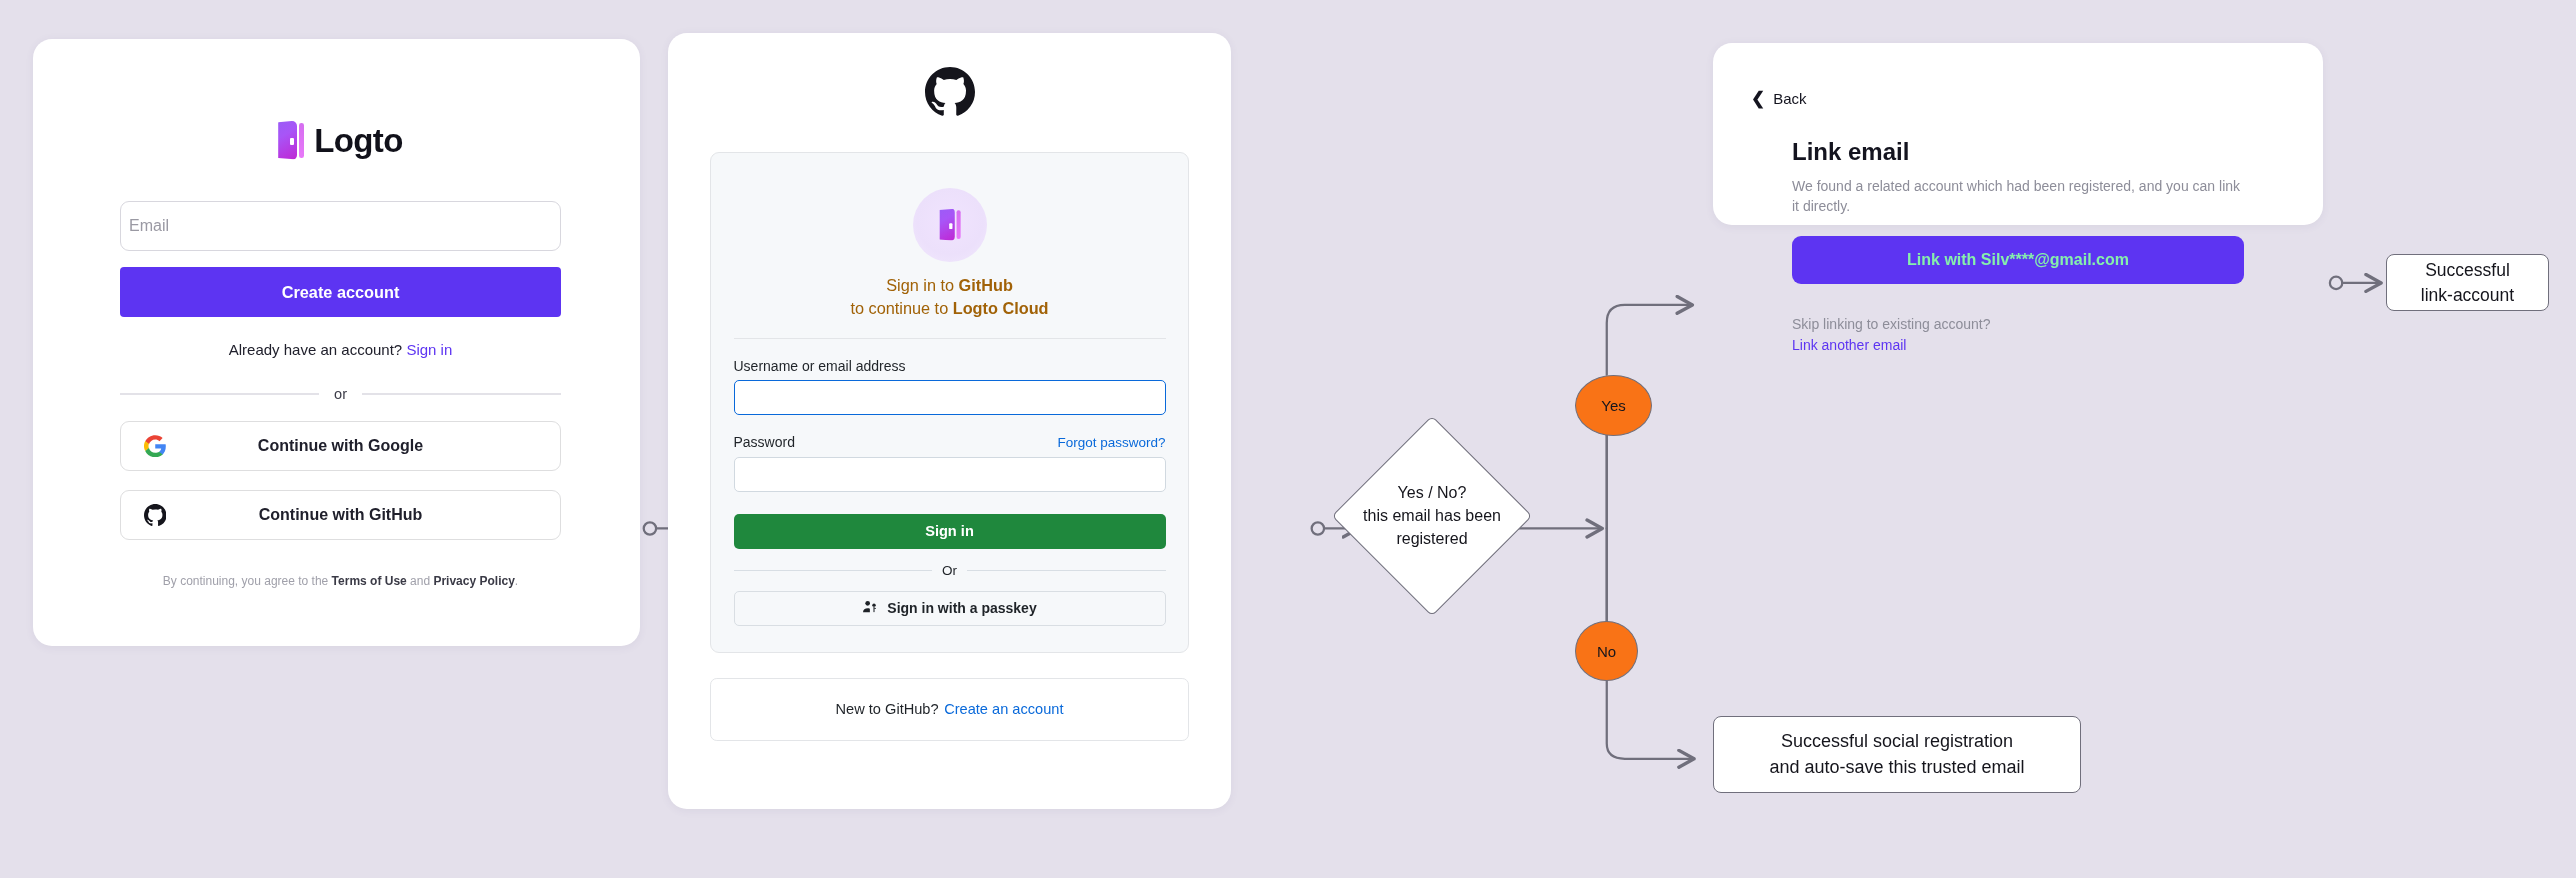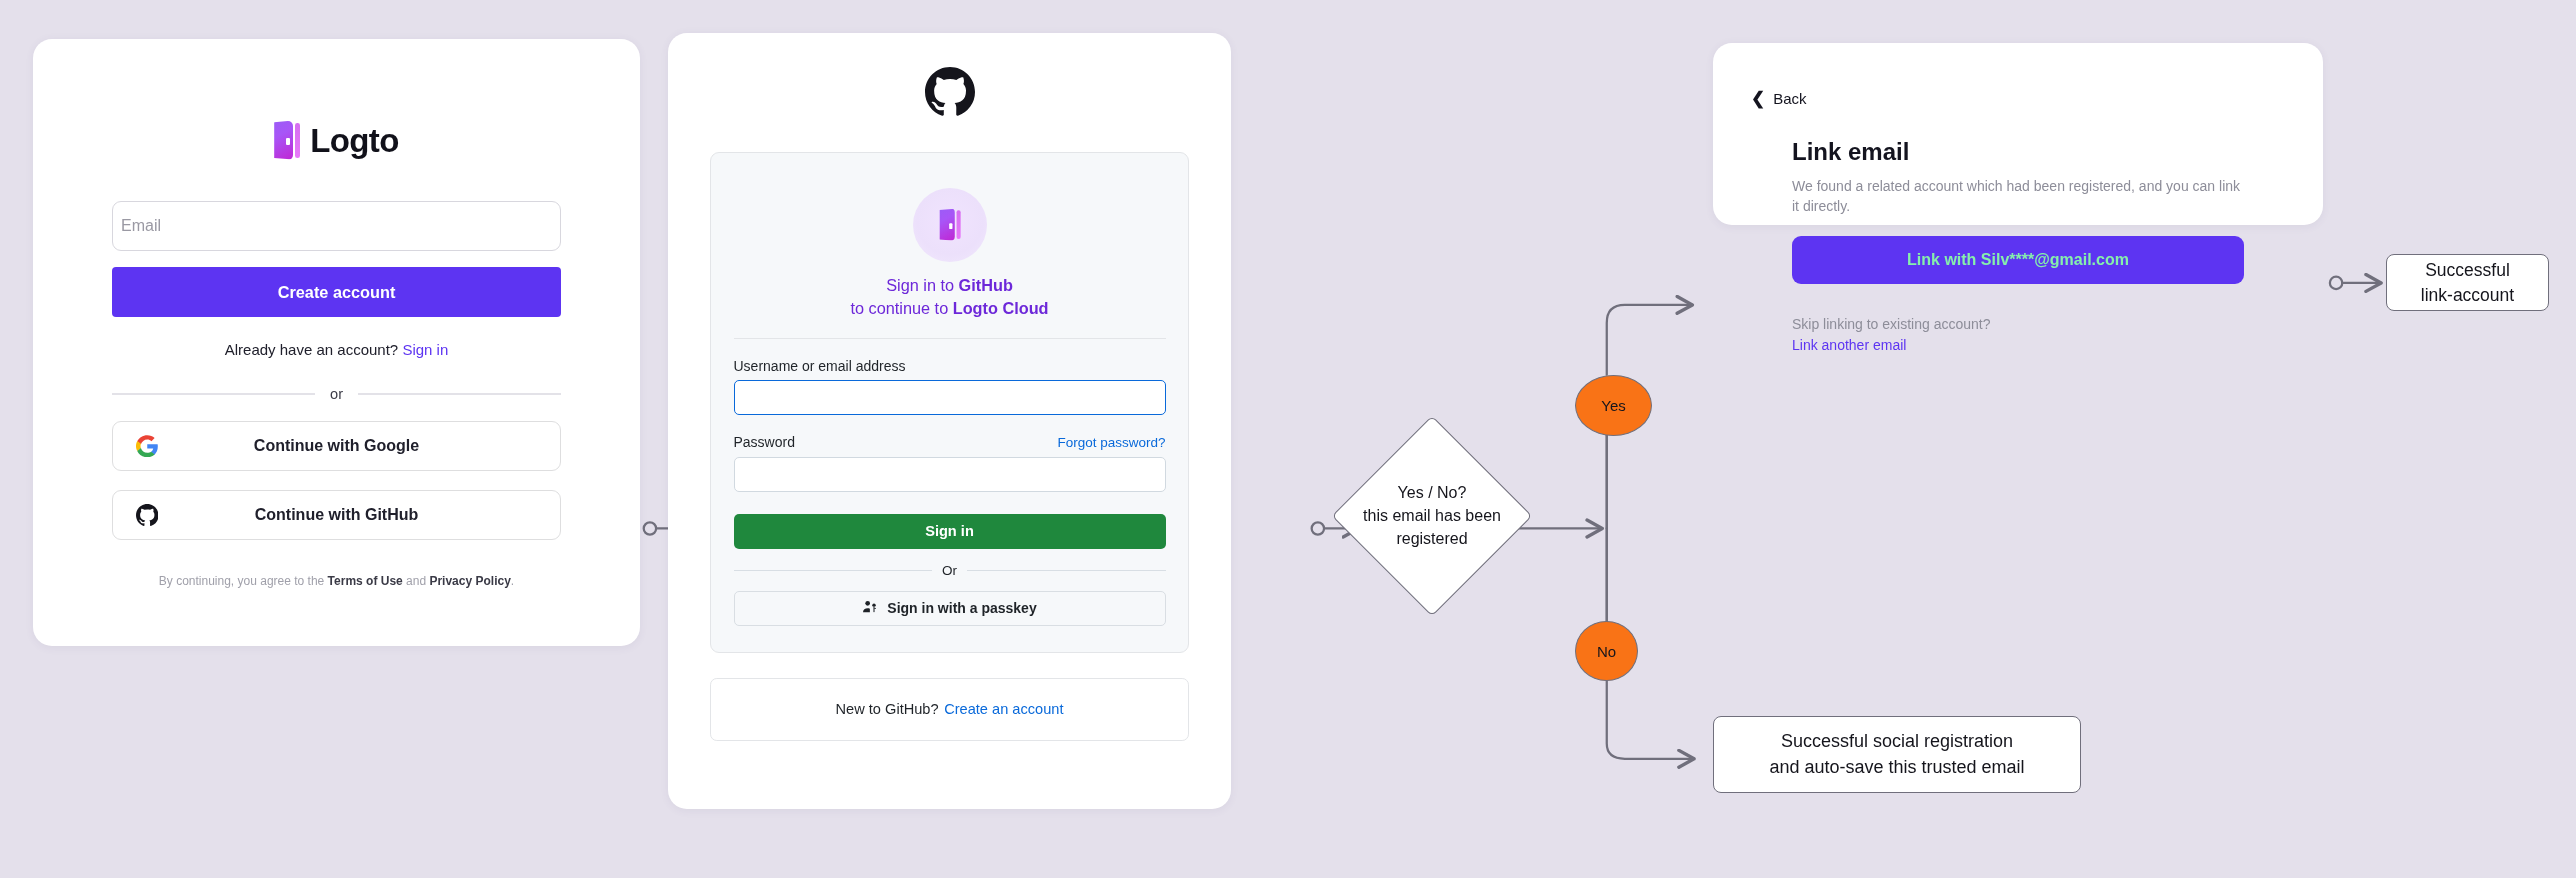--- a/index.html
+++ b/index.html
@@ -15,21 +15,21 @@
   
   .card {
     position: absolute;
     background: #ffffff;
     border-radius: 19px;
     box-shadow: 0 1.1px 8px rgba(90,75,130,.07);
   }
 
   
   #card-signup { left: 33px; top: 39px; width: 607px; height: 607px; }
-  .c1-inner { position: absolute; left: 0; right: 0; top: 79px; }
+  .c1-inner { position: absolute; left: 8px; right: 0; top: 79px; }
   .logo-row {
     display: flex; align-items: center; justify-content: center;
     gap: 10px; height: 45px;
   }
   .logo-door {
     width: 26px; height: 42px; position: relative;
   }
   .logo-door .panel {
     position: absolute; left: 0; top: 1.1px; width: 19px; height: 39px;
     background: linear-gradient(150deg,#9b5cf6 0%,#a855f7 35%,#c026d3 100%);
@@ -105,21 +105,21 @@
   }
   .gh-avatar {
     width: 74px; height: 74px; margin: 12.4px auto 0 auto;
     border-radius: 50%;
     background: radial-gradient(circle at 50% 45%, #f1e4fe 0%, #ece0fb 60%, #f2eafd 100%);
     display: flex; align-items: center; justify-content: center;
   }
   .gh-avatar .logo-door { transform: scale(.82); }
   .gh-signin-txt {
     margin-top: 12.4px; text-align: center;
-    font-size: 16.3px; color: #6d28d9; line-height: 1.42;
+    font-size: 16.3px; color: #a16207; line-height: 1.42;
   }
   .gh-signin-txt b { font-weight: 700; }
   .gh-rule { margin-top: 17px; height: 1.1px; background: #e3e5e8; }
   .gh-label {
     margin-top: 19px; font-size: 14px; color: #1f2328;
   }
   .gh-label-row { display: flex; align-items: baseline; justify-content: space-between; }
   .gh-label-row .forgot { font-size: 13.5px; color: #0969da; cursor: pointer; }
   .gh-input {
     margin-top: 6.8px; height: 35px; background: #fff;

